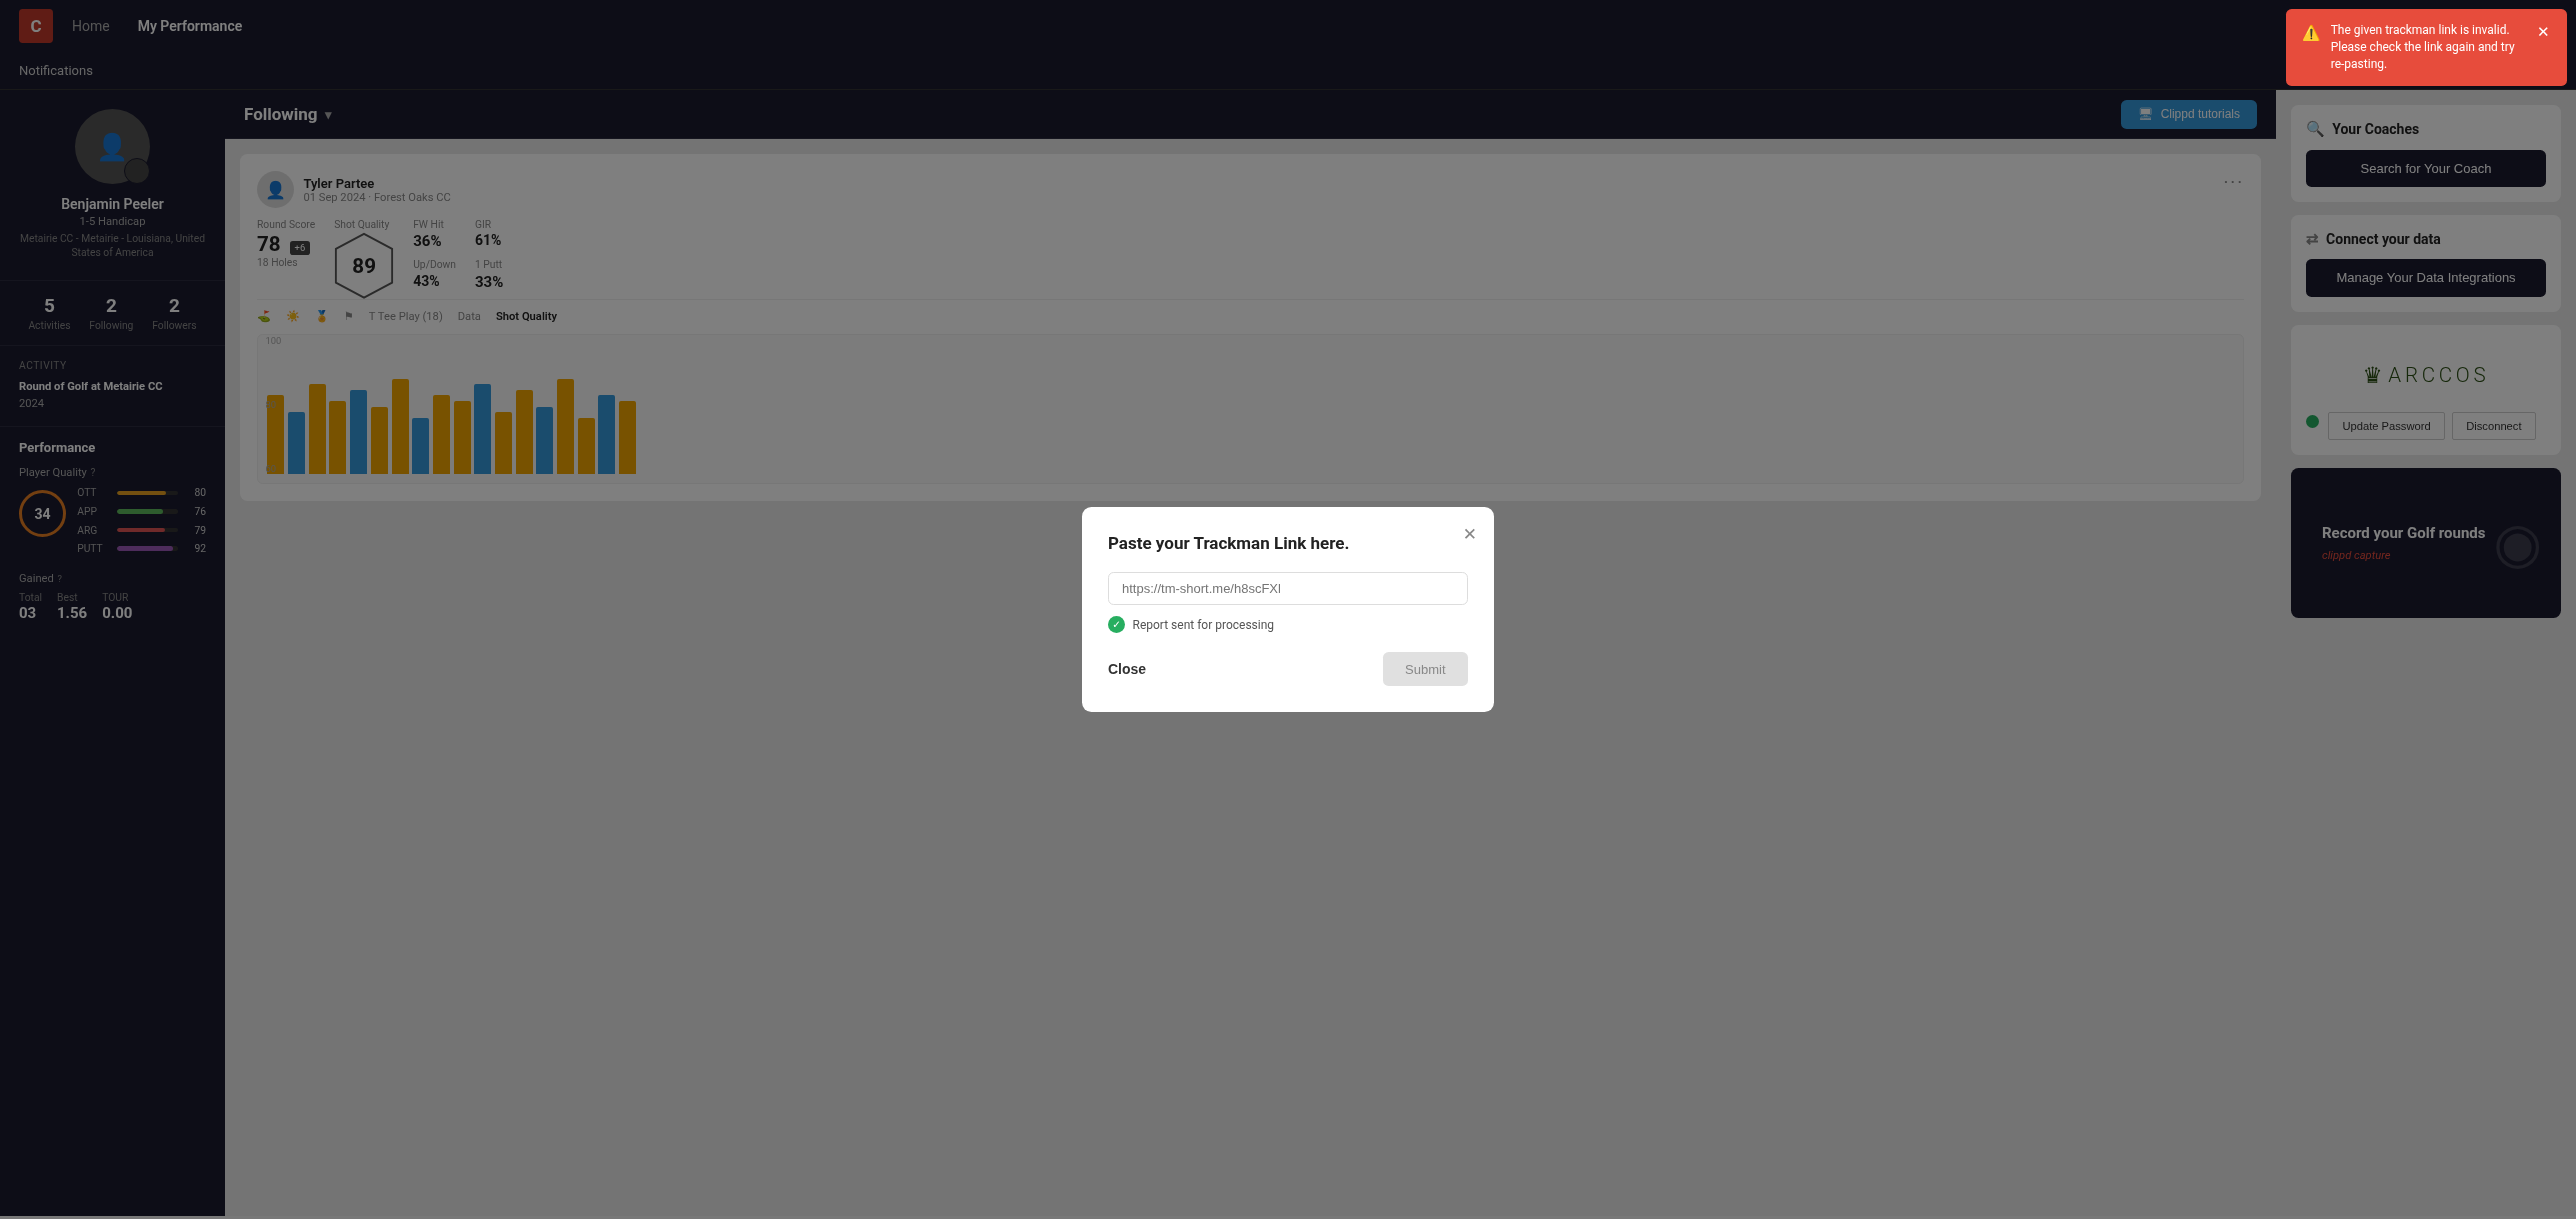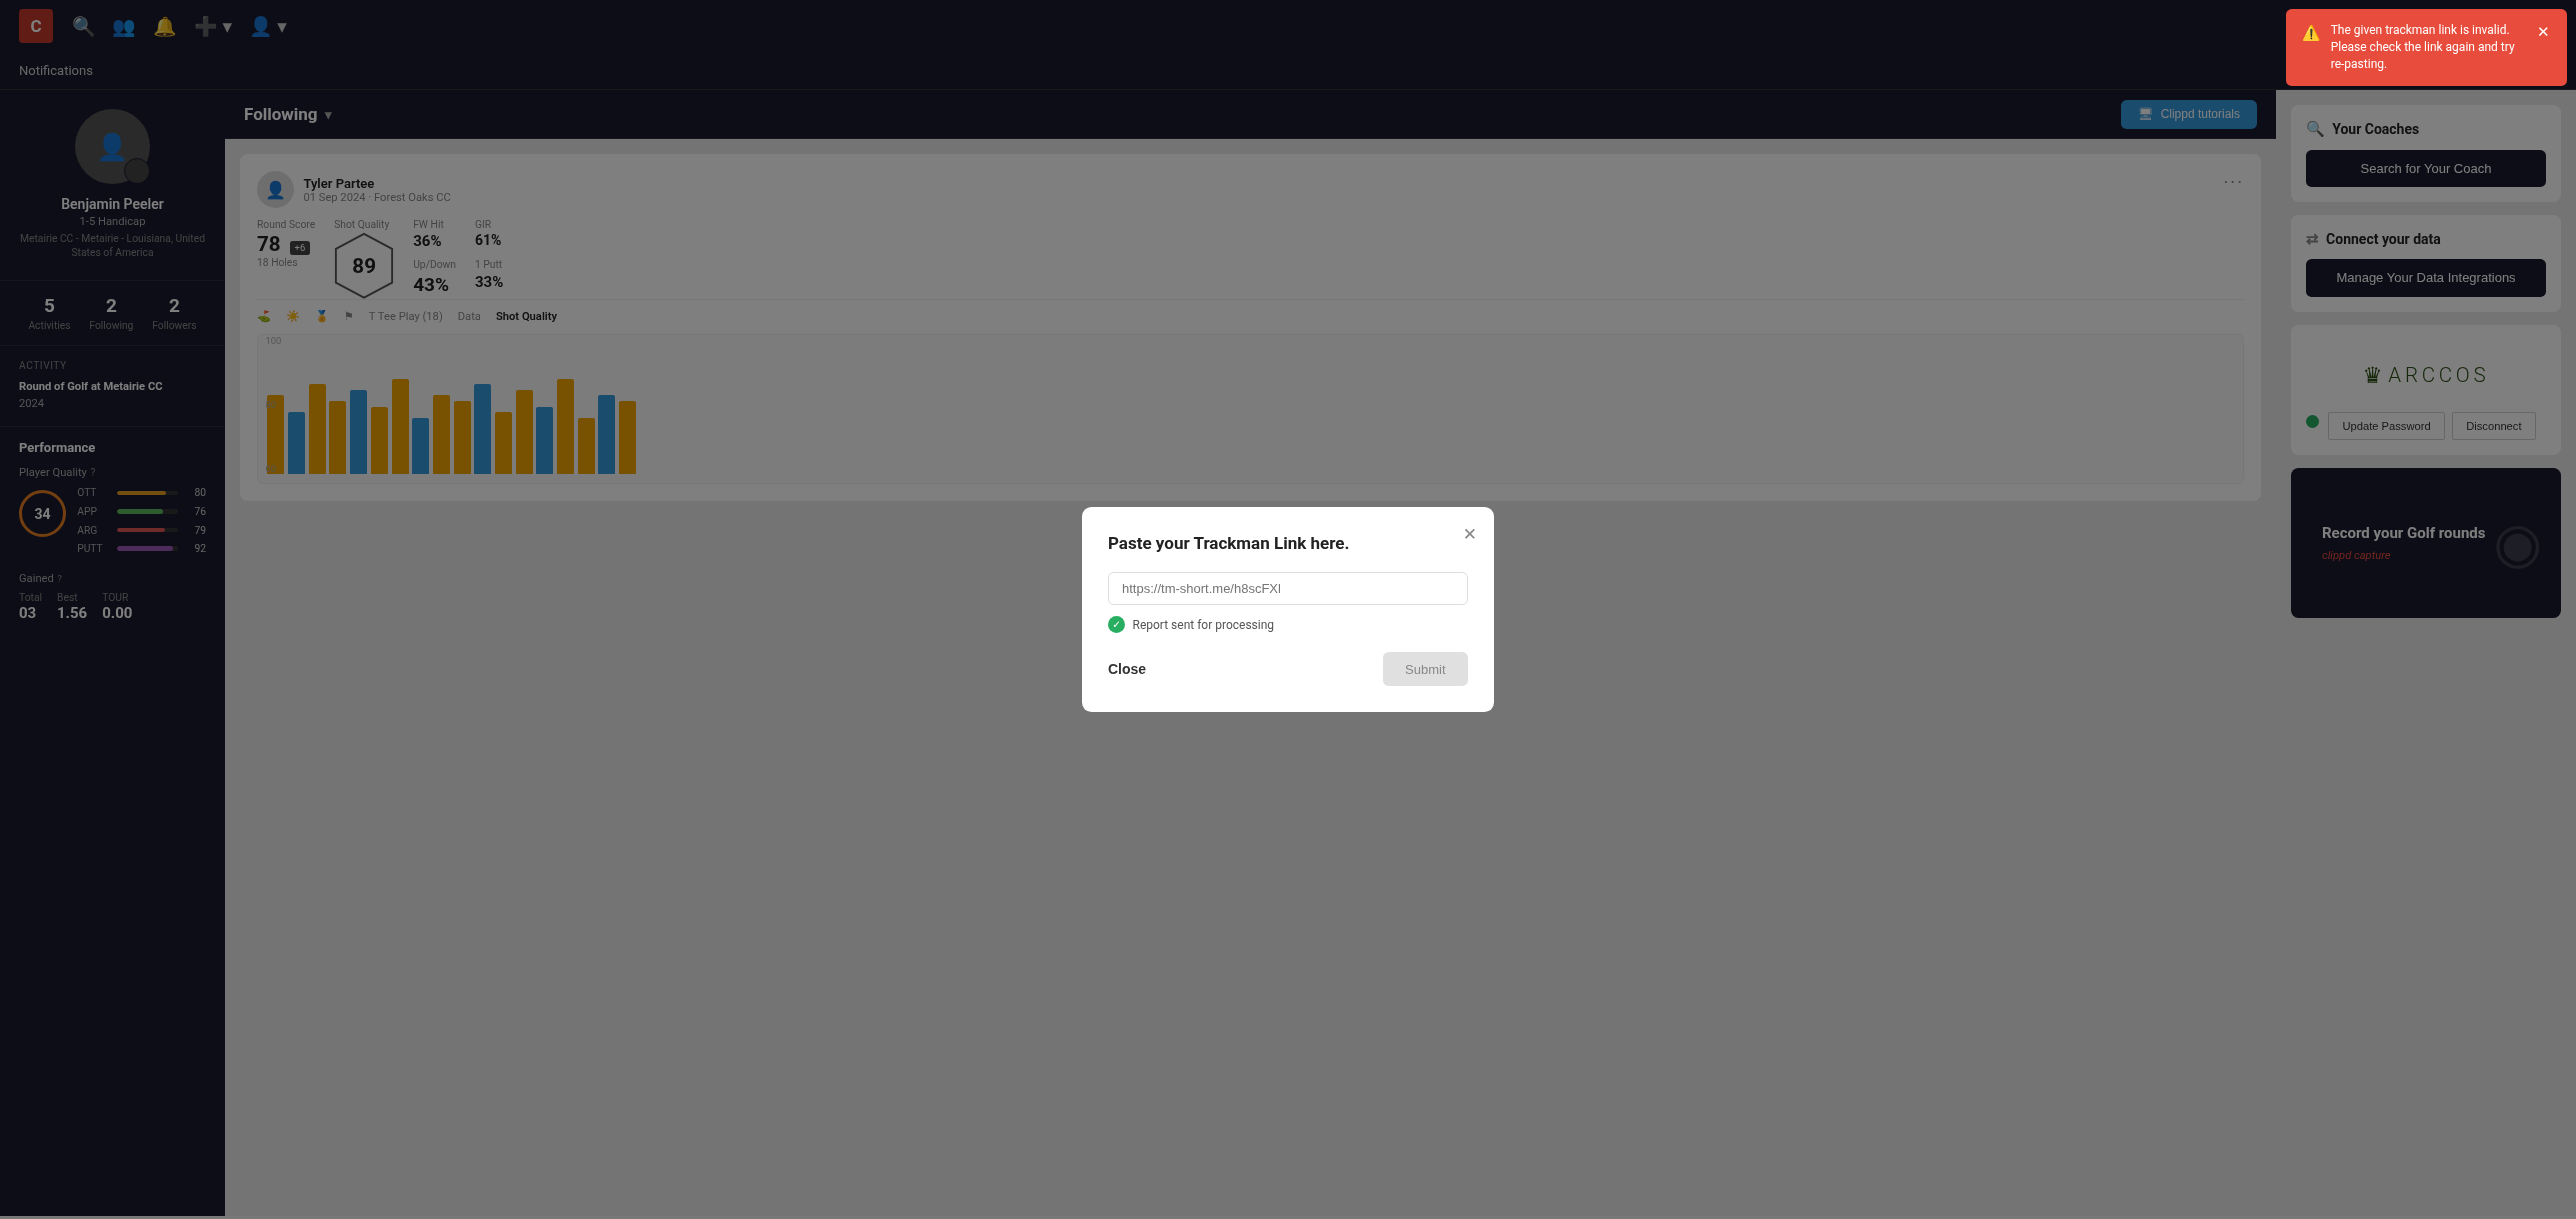--- a/index.html
+++ b/index.html
@@ -649,20 +649,24 @@
       align-items: flex-start;
     }
     .card-stats-left { flex: 1; }
   </style>
 </head>
 <body>
 
 <nav class="top-nav">
   <div class="nav-logo">
     <span>C</span>
+  </div>
+  <div class="nav-links">
+    <span class="nav-link">Home</span>
+    <span class="nav-link active">My Performance</span>
   </div>
   <div class="nav-icons">
     <span class="nav-icon-btn">🔍</span>
     <span class="nav-icon-btn">👥</span>
     <span class="nav-icon-btn">🔔</span>
     <span class="nav-icon-btn">➕ ▾</span>
     <span class="nav-icon-btn">👤 ▾</span>
   </div>
 </nav>
 
@@ -830,21 +834,21 @@
                 <div>
                   <div class="stat-label">FW Hit</div>
                   <div class="stat-value" style="font-size:15px;">36%</div>
                 </div>
                 <div>
                   <div class="stat-label">GIR</div>
                   <div class="stat-value" style="font-size:14px;">61%</div>
                 </div>
                 <div>
                   <div class="stat-label">Up/Down</div>
-                  <div class="stat-value" style="font-size:19px;">43%</div>
+                  <div class="stat-value" style="font-size:14px;">43%</div>
                 </div>
                 <div>
                   <div class="stat-label">1 Putt</div>
                   <div class="stat-value" style="font-size:15px;">33%</div>
                 </div>
               </div>
             </div>
           </div>
         </div>
 

